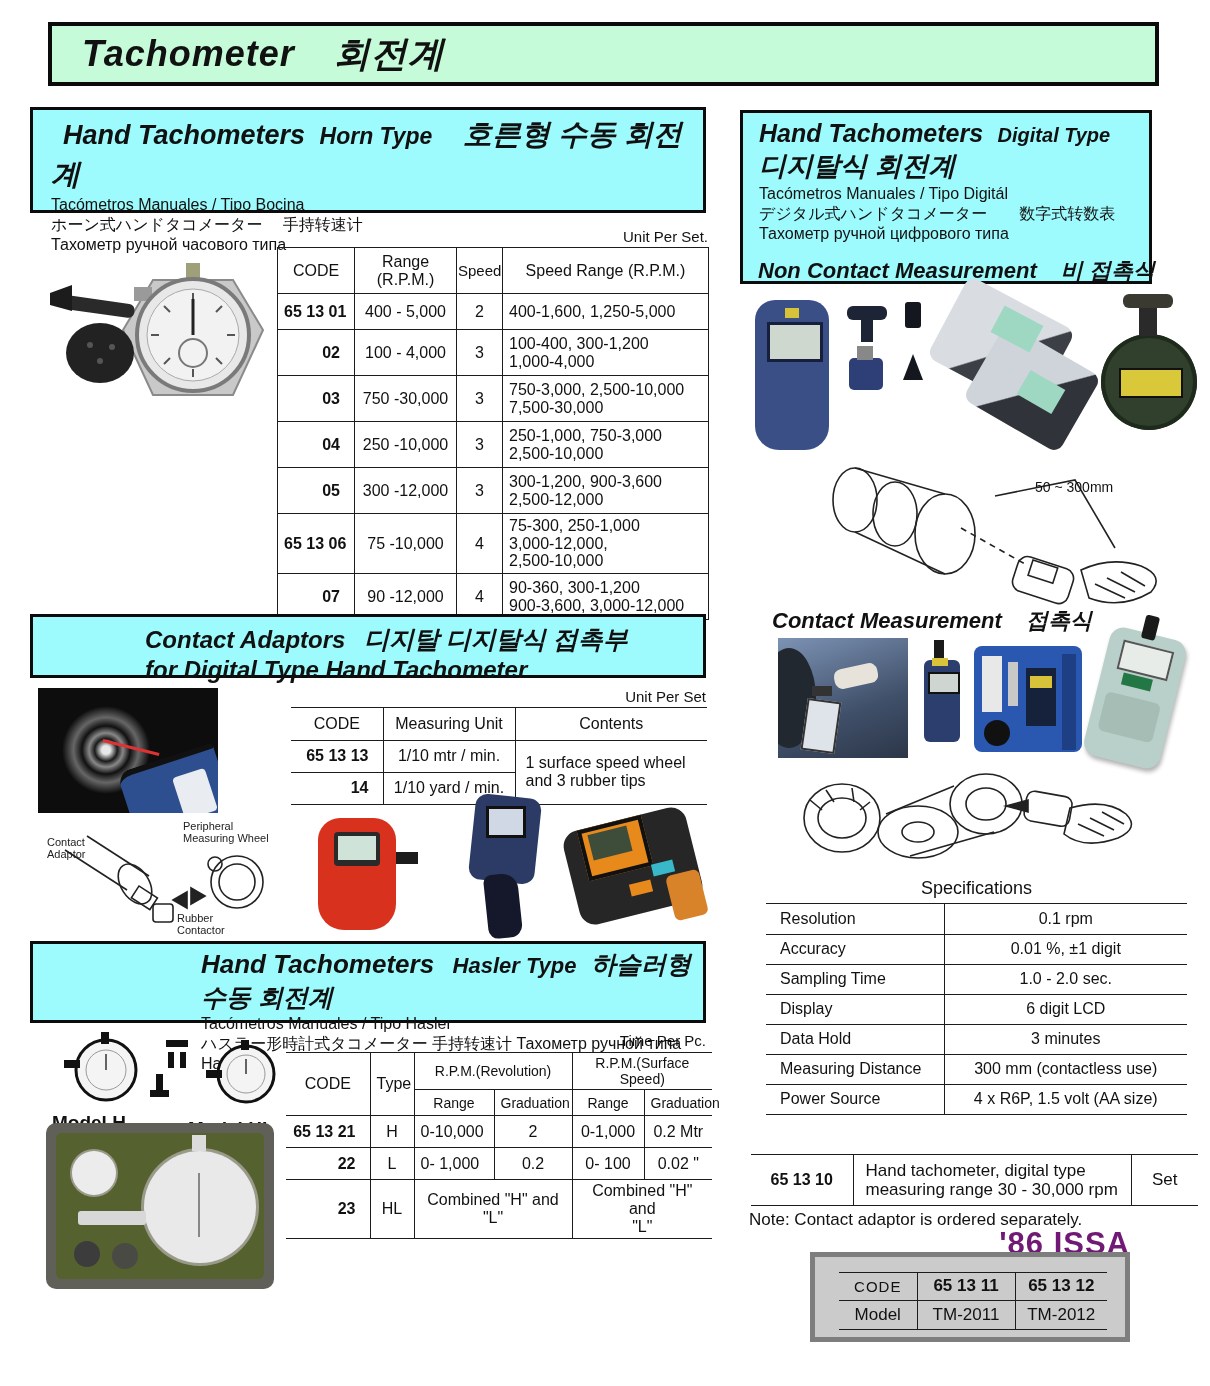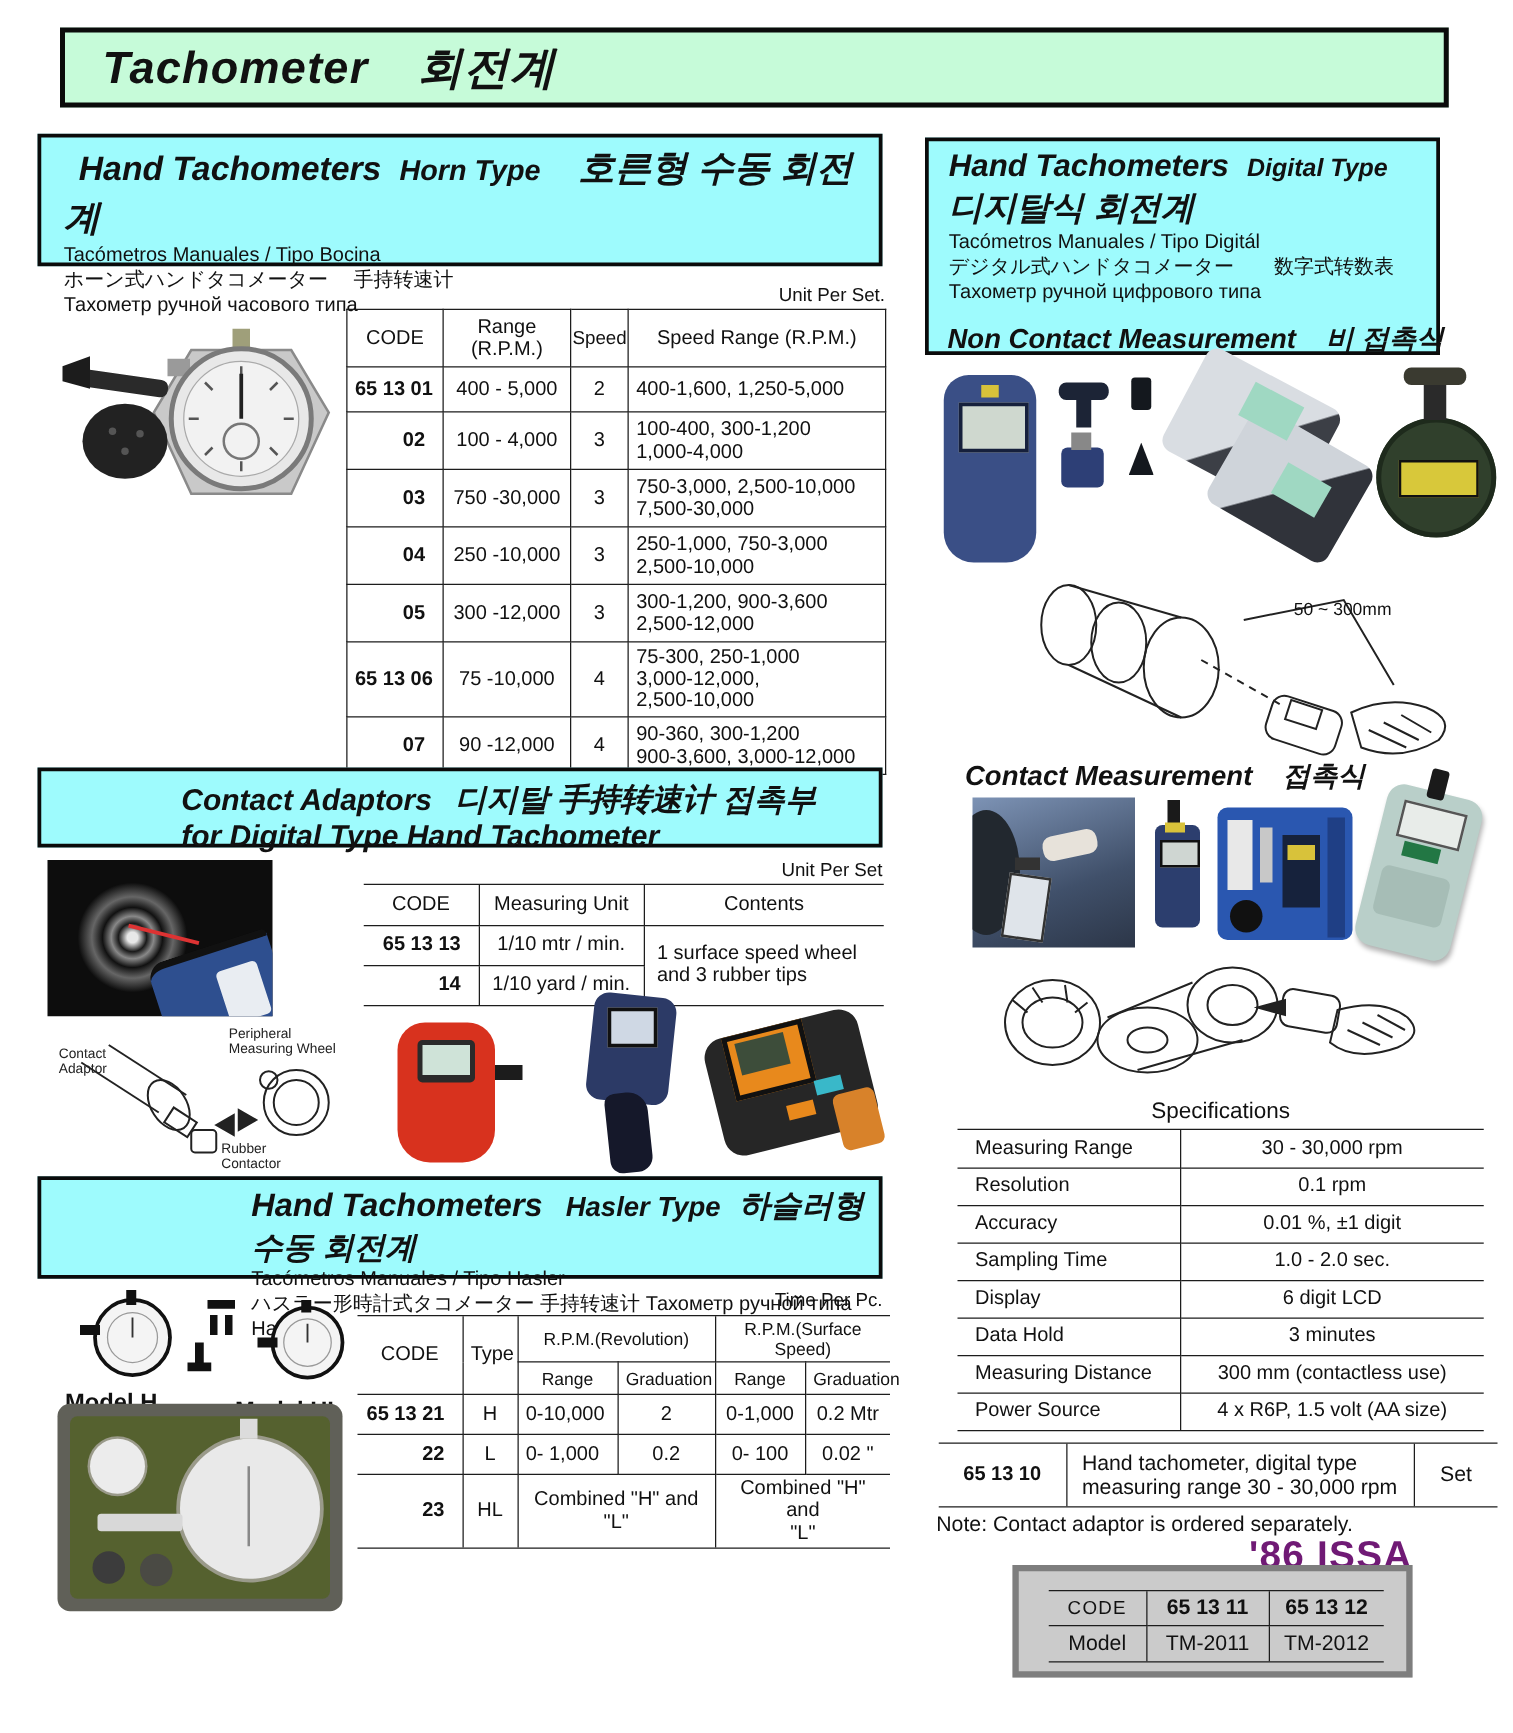--- a/index.html
+++ b/index.html
@@ -148,21 +148,21 @@
       <td class="ctr">4</td>
       <td class="ml srcell">90-360, 300-1,200
 900-3,600, 3,000-12,000</td>
     </tr>
   </tbody>
     </table>
 
   <div class="abs cyanbox" style="left:30px;top:614px;width:676px;height:64px;padding:6px 0 0 112px;">
     <div>
       <span class="bolditalic" style="font-size:24px;">Contact Adaptors</span>
-      <span class="bolditalic" style="font-size:25px;margin-left:14px;">디지탈 手持转速计 접촉부</span>
+      <span class="bolditalic" style="font-size:25px;margin-left:14px;">디지탈 디지탈식 접촉부</span>
     </div>
     <div class="bolditalic" style="font-size:24px;">for Digital Type Hand  Tachometer</div>
   </div>
 
   <div class="abs" style="left:38px;top:688px;width:180px;height:125px;background:#0d0d0d;overflow:hidden;">
     <div style="position:absolute;left:18px;top:12px;width:100px;height:100px;border-radius:50%;background:radial-gradient(circle,#e8e8e8 6%,#1a1a1a 16%,#888 24%,#111 34%,#666 46%,#0d0d0d 62%);"></div>
     <div style="position:absolute;left:88px;top:68px;width:100px;height:70px;background:#2e4f8f;border-radius:14px 4px 0 0;transform:rotate(-18deg);border-top:6px solid #111;"></div>
     <div style="position:absolute;left:140px;top:84px;width:34px;height:44px;background:#e9edf2;border-radius:4px;transform:rotate(-18deg);"></div>
     <div style="position:absolute;left:64px;top:58px;width:58px;height:3px;background:#d33;transform:rotate(14deg);"></div>
   </div>
@@ -440,24 +440,20 @@
 
   <div class="abs" style="left:766px;top:878px;width:421px;text-align:center;font-size:18px;">Specifications</div>
 
   <div class="abs openwrap" style="left:766px;top:903px;width:421px;">
     <table class="open" style="width:100%;">
       <colgroup>
           <col style="width:178px">
           <col style="width:243px">
         </colgroup>
       <tbody>
-          <tr style="height:30px;">
-            <td class="speclbl">Measuring Range</td>
-            <td class="ctr">30  -  30,000 rpm</td>
-          </tr>
       <tr style="height:30px;">
             <td class="speclbl">Resolution</td>
             <td class="ctr">0.1 rpm</td>
           </tr>
       <tr style="height:30px;">
             <td class="speclbl">Accuracy</td>
             <td class="ctr">0.01 %,  ±1 digit</td>
           </tr>
       <tr style="height:30px;">
             <td class="speclbl">Sampling Time</td>

